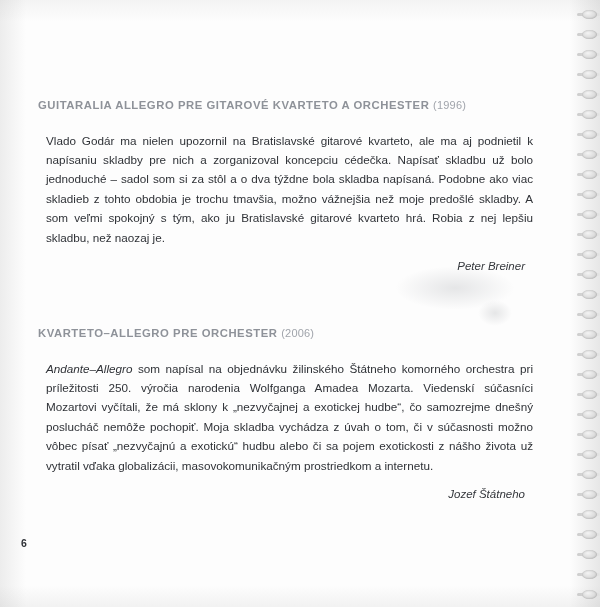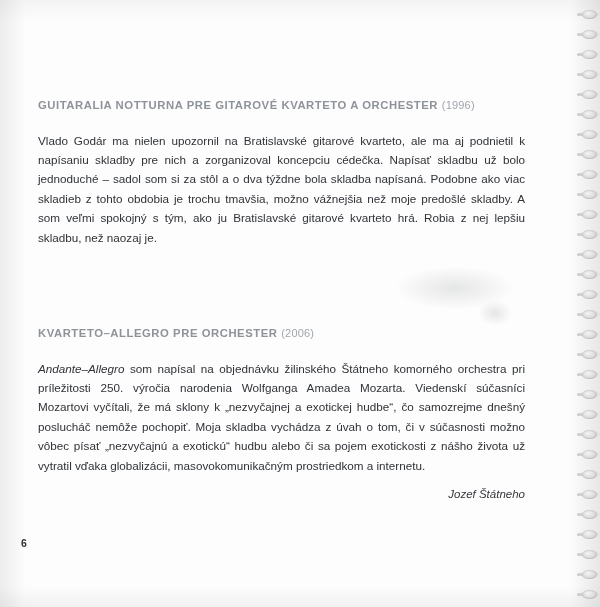--- a/index.html
+++ b/index.html
@@ -78,21 +78,21 @@
     letter-spacing: 0.2px;
     font-size: 11px;
     color: #a0a4ab;
   }
 
   .body-text {
     font-size: 11.7px;
     line-height: 19.4px;
     color: #2f3237;
     text-align: justify;
-    margin: 0;
+    margin: 8px;
     width: 487px;
   }
   .body-text em { font-style: italic; }
 
   .attribution {
     font-size: 11.5px;
     font-style: italic;
     color: #34373c;
     text-align: right;
     margin-top: 13px;
@@ -196,24 +196,25 @@
       <div class="hole" style="top: 590px;"></div>
     </div>
 
   <div class="smudge"></div>
   <div class="smudge2"></div>
 
   <div class="content">
 
     <div class="section section-1">
       <h2 class="sec-title">
-        <span>GUITARALIA NOTTURNA PRE GITAROVÉ KVARTETO A ORCHESTER</span>
+        <span>GUITARALIA ALLEGRO PRE GITAROVÉ KVARTETO A ORCHESTER</span>
         <span class="year">(1996)</span>
       </h2>
       <p class="body-text">Vlado Godár ma nielen upozornil na Bratislavské gitarové kvarteto, ale ma aj podnietil k napísaniu skladby pre nich a zorganizoval koncepciu cédečka. Napísať skladbu už bolo jednoduché – sadol som si za stôl a o dva týždne bola skladba napísaná. Podobne ako viac skladieb z tohto obdobia je trochu tmavšia, možno vážnejšia než moje predošlé skladby. A som veľmi spokojný s tým, ako ju Bratislavské gitarové kvarteto hrá. Robia z nej lepšiu skladbu, než naozaj je.</p>
+      <div class="attribution">Peter Breiner</div>
     </div>
 
     <div class="section section-2">
       <h2 class="sec-title">
         <span>KVARTETO–ALLEGRO PRE ORCHESTER</span>
         <span class="year">(2006)</span>
       </h2>
       <p class="body-text"><em>Andante–Allegro</em><span> som napísal na objednávku  žilinského Štátneho komorného orchestra pri príležitosti 250. výročia narodenia Wolfganga Amadea Mozarta. Viedenskí súčasníci Mozartovi vyčítali, že má sklony k „nezvyčajnej a exotickej hudbe“, čo samozrejme dnešný poslucháč nemôže pochopiť. Moja skladba vychádza z úvah o tom, či v súčasnosti možno vôbec písať „nezvyčajnú a exotickú“ hudbu alebo či sa pojem exotickosti z nášho života už vytratil vďaka globalizácii, masovokomunikačným prostriedkom a internetu.</span></p>
       <div class="attribution">Jozef Štátneho</div>
     </div>

